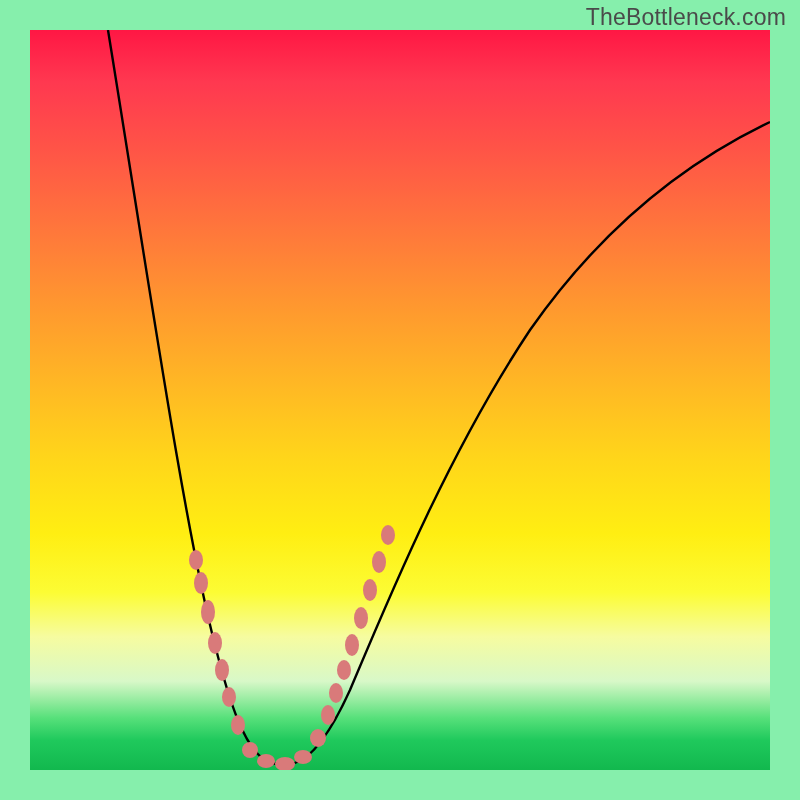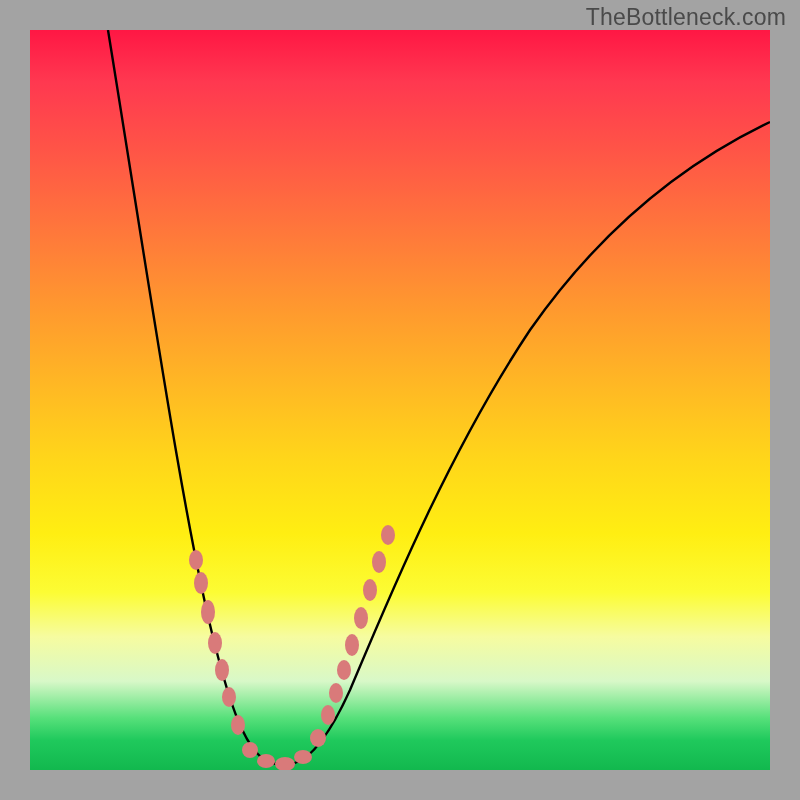--- a/index.html
+++ b/index.html
@@ -1,21 +1,21 @@
 <!DOCTYPE html>
 <html><head>
 <meta charset="utf-8">
 <style>
   * { margin: 0; padding: 0; box-sizing: border-box; }
   body { width: 800px; height: 800px; overflow: hidden; background: #000; position: relative; font-family: Arial, sans-serif; }
   .outer {
     position: absolute;
     top: 0; left: 0;
     width: 800px; height: 800px;
-    background: #a3a3a3;
+    background: #86efac;
   }
   .plot {
     position: absolute;
     left: 30px;
     top: 30px;
     width: 740px;
     height: 740px;
     background: linear-gradient(to bottom,
       #ff1744 0%,
       #ff3850 7%,

